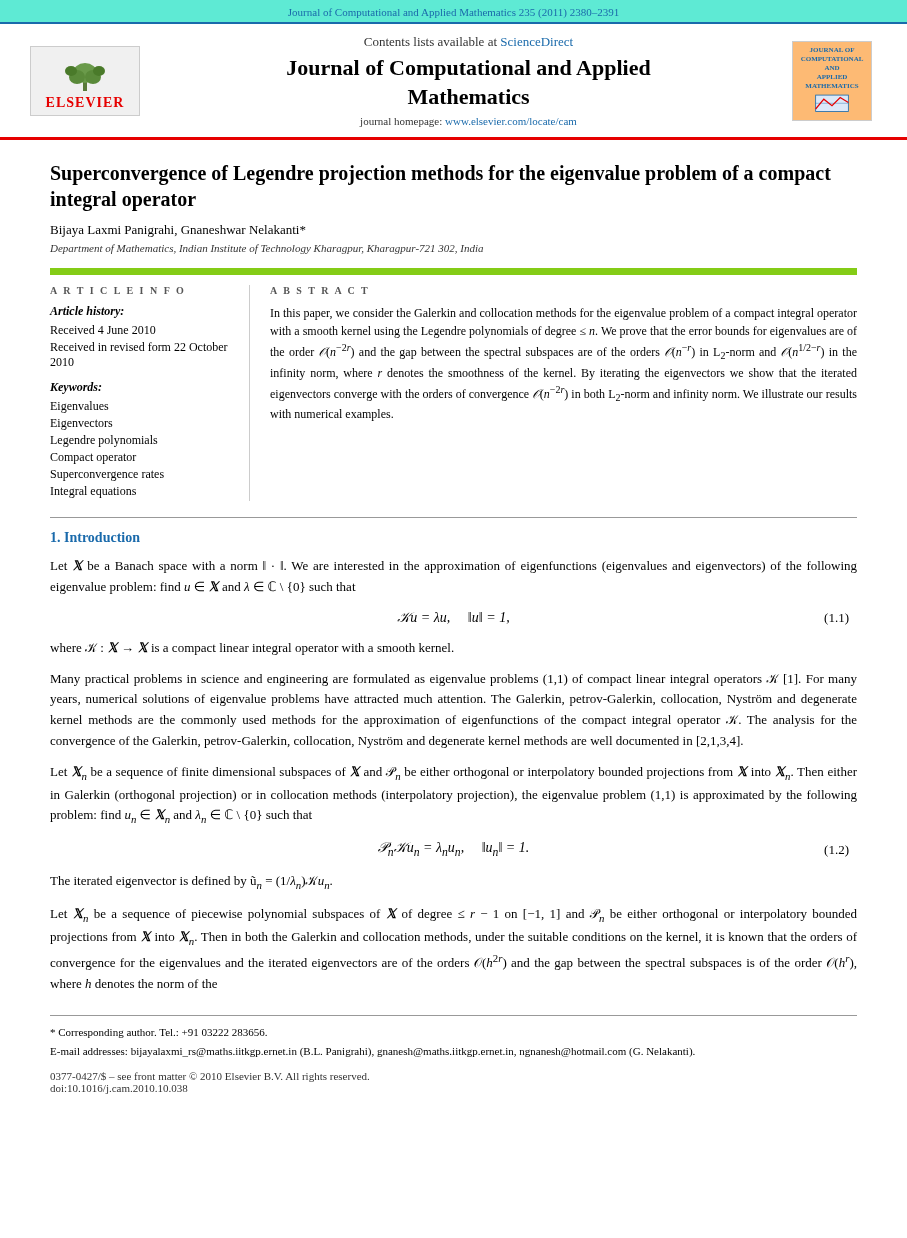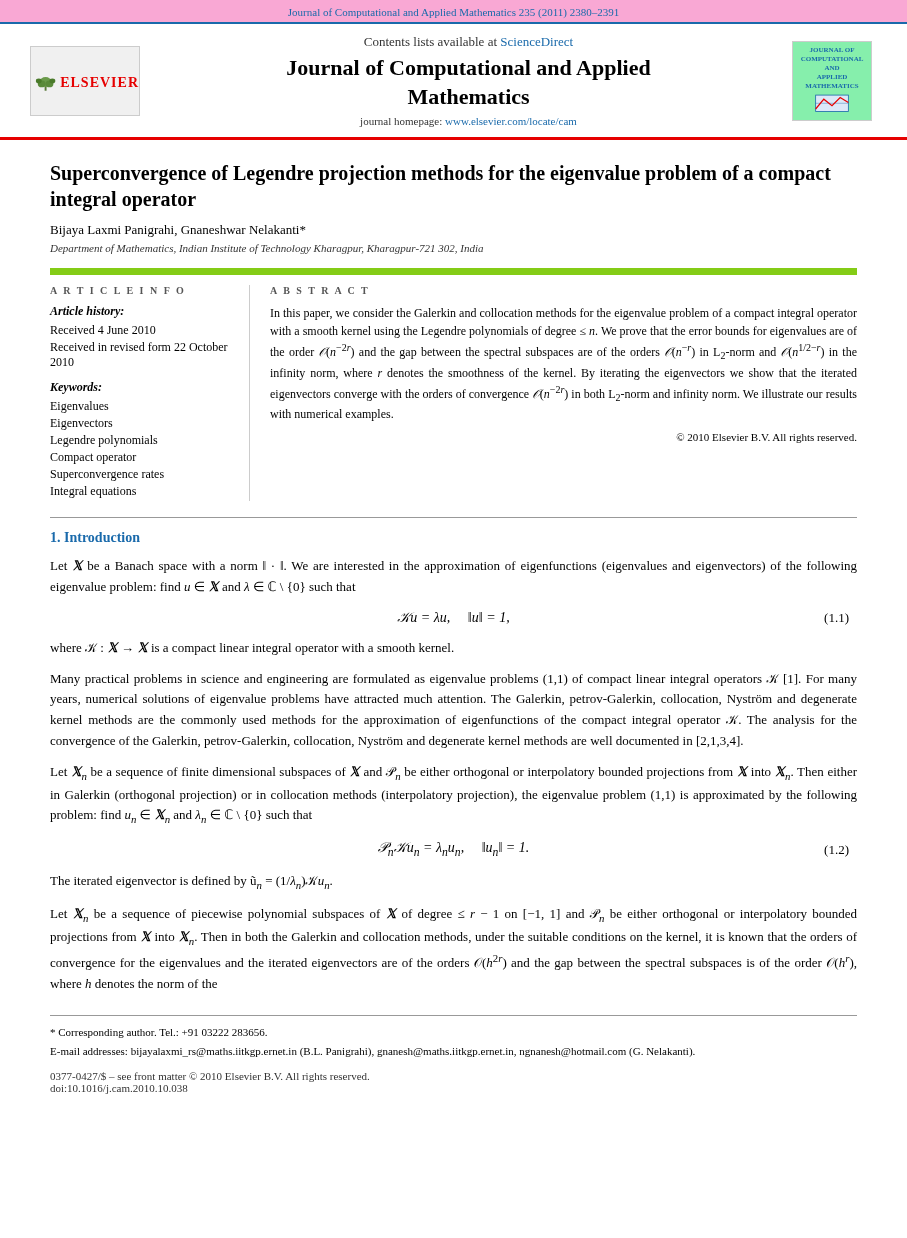--- a/index.html
+++ b/index.html
@@ -7,21 +7,21 @@
       background: #fff;
       font-family: 'Times New Roman', Times, serif;
       font-size: 13px;
       color: #000;
       width: 907px;
       min-height: 1238px;
     }
 
     
     .top-bar {
-      background: #f9a8d4;
+      background: #5eead4;
       text-align: center;
       padding: 6px 0 4px;
       font-size: 11px;
       color: #1a6aab;
       border-bottom: 2px solid #1a6aab;
     }
 
     
     .journal-header {
       display: flex;
@@ -33,21 +33,21 @@
     .journal-header .logo-area {
       width: 120px;
       flex-shrink: 0;
     }
     .journal-header .logo-img {
       width: 110px;
       height: 70px;
       background: #f0f0f0;
       border: 1px solid #ccc;
       display: flex;
-      flex-direction: row;
+      flex-direction: column;
       align-items: center;
       justify-content: center;
       font-size: 8px;
       color: #555;
       position: relative;
       overflow: hidden;
     }
     .elsevier-text {
       font-size: 14px;
       font-weight: bold;
@@ -91,21 +91,21 @@
       width: 90px;
       flex-shrink: 0;
       display: flex;
       align-items: center;
       justify-content: center;
     }
     .right-logo-box {
       width: 80px;
       height: 80px;
       border: 1px solid #ccc;
-      background: #86efac;
+      background: #fdba74;
       display: flex;
       flex-direction: column;
       align-items: center;
       justify-content: center;
       font-size: 6px;
       color: #1a6aab;
       text-align: center;
       padding: 4px;
       line-height: 1.3;
     }
@@ -348,21 +348,20 @@
       <div class="keyword-item">Superconvergence rates</div>
       <div class="keyword-item">Integral equations</div>
     </div>
 
     <div class="col-right">
       <div class="section-label smallcaps">A B S T R A C T</div>
 
       <div class="abstract-text">
         In this paper, we consider the Galerkin and collocation methods for the eigenvalue problem of a compact integral operator with a smooth kernel using the Legendre polynomials of degree ≤ <span class="math">n</span>. We prove that the error bounds for eigenvalues are of the order <span class="math">𝒪</span>(<span class="math">n</span><sup>−2<span class="math">r</span></sup>) and the gap between the spectral subspaces are of the orders <span class="math">𝒪</span>(<span class="math">n</span><sup>−<span class="math">r</span></sup>) in L<sub>2</sub>-norm and <span class="math">𝒪</span>(<span class="math">n</span><sup>1/2−<span class="math">r</span></sup>) in the infinity norm, where <span class="math">r</span> denotes the smoothness of the kernel. By iterating the eigenvectors we show that the iterated eigenvectors converge with the orders of convergence <span class="math">𝒪</span>(<span class="math">n</span><sup>−2<span class="math">r</span></sup>) in both L<sub>2</sub>-norm and infinity norm. We illustrate our results with numerical examples.
       </div>
-      <div class="abstract-copyright">© 2010 Elsevier B.V. All rights reserved.</div>
     </div>
   </div>
 
   <hr class="section-divider">
 
   <div class="intro-heading">1.  Introduction</div>
 
   <div class="body-text">
     Let <span class="math bold">𝕏</span> be a Banach space with a norm ‖ · ‖. We are interested in the approximation of eigenfunctions (eigenvalues and eigenvectors) of the following eigenvalue problem: find <span class="math">u</span> ∈ <span class="math bold">𝕏</span> and <span class="math">λ</span> ∈ ℂ \ {0} such that
   </div>

